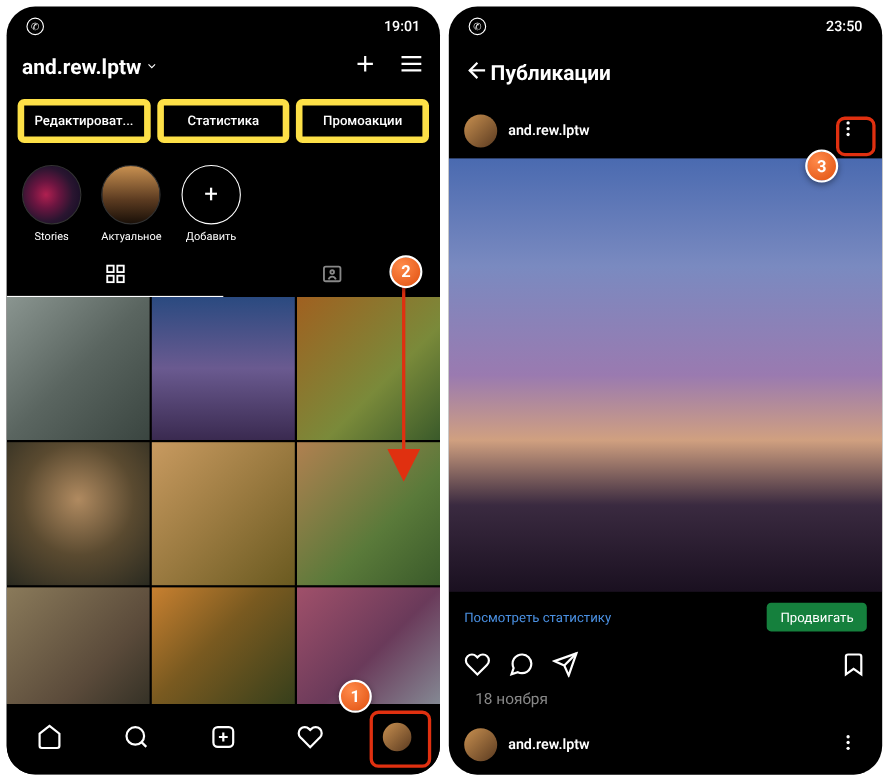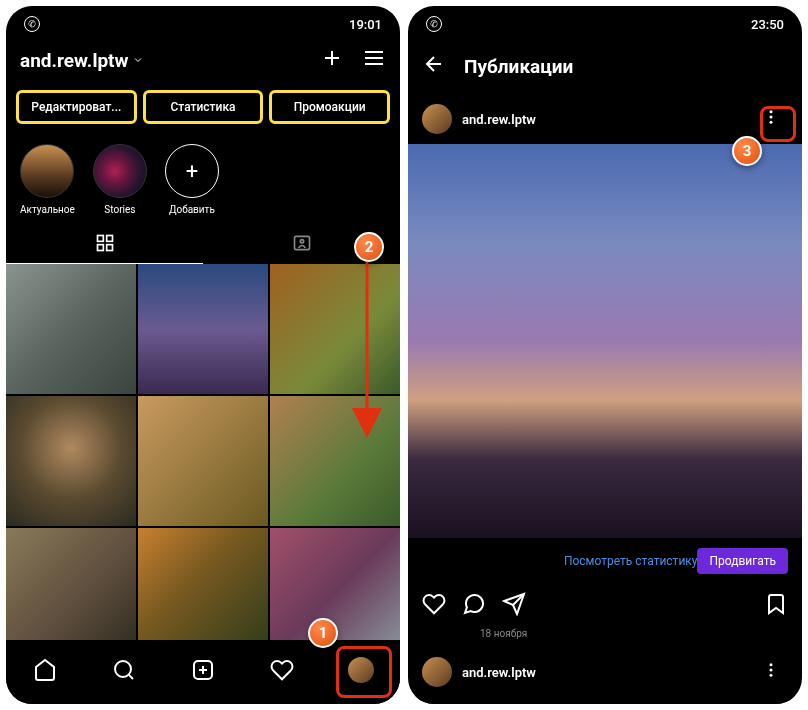--- a/index.html
+++ b/index.html
@@ -7,21 +7,21 @@
 .phone { flex: 1; background: #000; border-radius: 26px; overflow: hidden; display: flex; flex-direction: column; position: relative; }
 .status-bar { display: flex; justify-content: space-between; align-items: center; padding: 10px 18px 6px; color: #fff; font-size: 13px; font-weight: 500; }
 .viber-icon { width: 16px; height: 16px; border: 1.5px solid #fff; border-radius: 50%; display: flex; align-items: center; justify-content: center; font-size: 9px; }
 
 
 .profile-header { display: flex; justify-content: space-between; align-items: center; padding: 8px 14px; }
 .username { color: #fff; font-size: 19px; font-weight: 700; display: flex; align-items: center; gap: 4px; }
 .header-actions { display: flex; gap: 18px; align-items: center; }
 .icon-btn { color: #fff; cursor: pointer; }
 .pill-row { display: flex; gap: 6px; padding: 8px 10px; }
-.pill { flex: 1; border: 3px solid #fde047; border-radius: 6px; padding: 7px 4px; text-align: center; color: #fff; font-size: 12px; font-weight: 500; cursor: pointer; overflow: hidden; text-overflow: ellipsis; white-space: nowrap; }
+.pill { flex: 1; border: 6px solid #fde047; border-radius: 6px; padding: 7px 4px; text-align: center; color: #fff; font-size: 12px; font-weight: 500; cursor: pointer; overflow: hidden; text-overflow: ellipsis; white-space: nowrap; }
 .highlights { display: flex; gap: 18px; padding: 12px 14px 8px; }
 .highlight { display: flex; flex-direction: column; align-items: center; gap: 6px; }
 .highlight-circle { width: 54px; height: 54px; border-radius: 50%; border: 1px solid #333; }
 .h-stories { background: radial-gradient(circle at 40% 50%, #b02050 0%, #6a1540 30%, #2a1530 60%, #0a0a20 100%); }
 .h-actual { background: linear-gradient(180deg, #c89050 0%, #5a3a20 60%, #1a1008 100%); }
 .h-add { background: #000; border: 1px solid #fff; display: flex; align-items: center; justify-content: center; color: #fff; font-size: 22px; }
 .highlight-label { color: #fff; font-size: 10px; }
 .tabs { display: flex; }
 .tab { flex: 1; padding: 10px; display: flex; justify-content: center; color: #888; cursor: pointer; }
 .tab.active { color: #fff; border-bottom: 1px solid #fff; }
@@ -35,36 +35,36 @@
 .g-monkey { background: linear-gradient(135deg, #b08050 0%, #5a7a3a 60%, #3a5a2a 100%); }
 .g-dog { background: linear-gradient(135deg, #8a7a5a 0%, #5a4a3a 60%, #2a2a20 100%); }
 .g-tiger { background: linear-gradient(135deg, #c88030 0%, #7a5a20 40%, #2a3a1a 100%); }
 .g-butterfly { background: linear-gradient(135deg, #a0506a 0%, #6a3a5a 50%, #8a9aa0 100%); }
 
 .bottom-nav { display: flex; justify-content: space-around; align-items: center; padding: 10px 0 14px; background: #000; }
 .nav-item { color: #fff; cursor: pointer; display: flex; align-items: center; justify-content: center; width: 40px; height: 40px; }
 .avatar-small { width: 26px; height: 26px; border-radius: 50%; background: linear-gradient(135deg, #c89050 0%, #5a3a20 100%); }
 
 
-.post-header { display: flex; align-items: center; gap: 18px; padding: 14px; }
+.post-header { display: flex; align-items: center; padding: 14px; }
 .back-btn { color: #fff; cursor: pointer; }
 .post-title { color: #fff; font-size: 19px; font-weight: 700; }
 .post-author { display: flex; align-items: center; gap: 10px; padding: 10px 14px; justify-content: space-between; }
 .author-left { display: flex; align-items: center; gap: 10px; }
 .author-avatar { width: 30px; height: 30px; border-radius: 50%; background: linear-gradient(135deg, #c89050 0%, #5a3a20 100%); }
 .author-name { color: #fff; font-size: 13px; font-weight: 600; }
 .more-btn { color: #fff; cursor: pointer; padding: 4px 8px; }
 .post-image { width: 100%; aspect-ratio: 1; background: linear-gradient(180deg, #4a6ab0 0%, #7a8ac0 25%, #9a7ab0 50%, #d0a080 65%, #3a2a40 80%, #1a1020 100%); }
-.post-stats { display: flex; justify-content: flex-end; align-items: center; padding: 10px 14px; }
+.post-stats { display: flex; justify-content: space-between; align-items: center; padding: 10px 14px; }
 .stats-link { color: #4a90e2; font-size: 12px; cursor: pointer; }
-.promote-btn { background: #6d28d9; color: #fff; font-size: 12px; padding: 6px 12px; border-radius: 4px; cursor: pointer; border: none; }
+.promote-btn { background: #15803d; color: #fff; font-size: 12px; padding: 6px 12px; border-radius: 4px; cursor: pointer; border: none; }
 .post-actions { display: flex; justify-content: space-between; padding: 8px 14px 4px; }
 .actions-left { display: flex; gap: 16px; }
 .action-icon { color: #fff; cursor: pointer; }
-.post-date { color: #888; font-size: 10px; padding: 4px 24px 8px; margin-left: 48px; }
+.post-date { color: #888; font-size: 14px; padding: 4px 24px 8px; }
 .next-post { display: flex; align-items: center; justify-content: space-between; padding: 10px 14px; }
 
 
 .callout { position: absolute; width: 30px; height: 30px; border-radius: 50%; background: radial-gradient(circle at 35% 30%, #ff8a4a, #e05010); border: 2px solid #fff; box-shadow: 0 2px 6px rgba(0,0,0,0.4); display: flex; align-items: center; justify-content: center; color: #fff; font-weight: 700; font-size: 15px; z-index: 20; pointer-events: none; }
 .highlight-box { position: absolute; border: 3px solid #e03010; border-radius: 8px; z-index: 15; pointer-events: none; }
 .arrow { position: absolute; z-index: 14; pointer-events: none; }
 </style>
 </head>
 <body>
 
@@ -99,26 +99,26 @@
   </div>
 
   <div class="pill-row">
     <div class="pill">Редактироват...</div>
     <div class="pill">Статистика</div>
     <div class="pill">Промоакции</div>
   </div>
 
   <div class="highlights">
     <div class="highlight">
+      <div class="highlight-circle h-stories"></div>
+      <span class="highlight-label">Stories</span>
+    </div>
+    <div class="highlight">
       <div class="highlight-circle h-actual"></div>
       <span class="highlight-label">Актуальное</span>
-    </div>
-    <div class="highlight">
-      <div class="highlight-circle h-stories"></div>
-      <span class="highlight-label">Stories</span>
     </div>
     <div class="highlight">
       <div class="highlight-circle h-add">+</div>
       <span class="highlight-label">Добавить</span>
     </div>
   </div>
 
   <div class="tabs">
     <div class="tab active">
       <svg width="20" height="20" viewBox="0 0 24 24" fill="none" stroke="currentColor" stroke-width="2">

